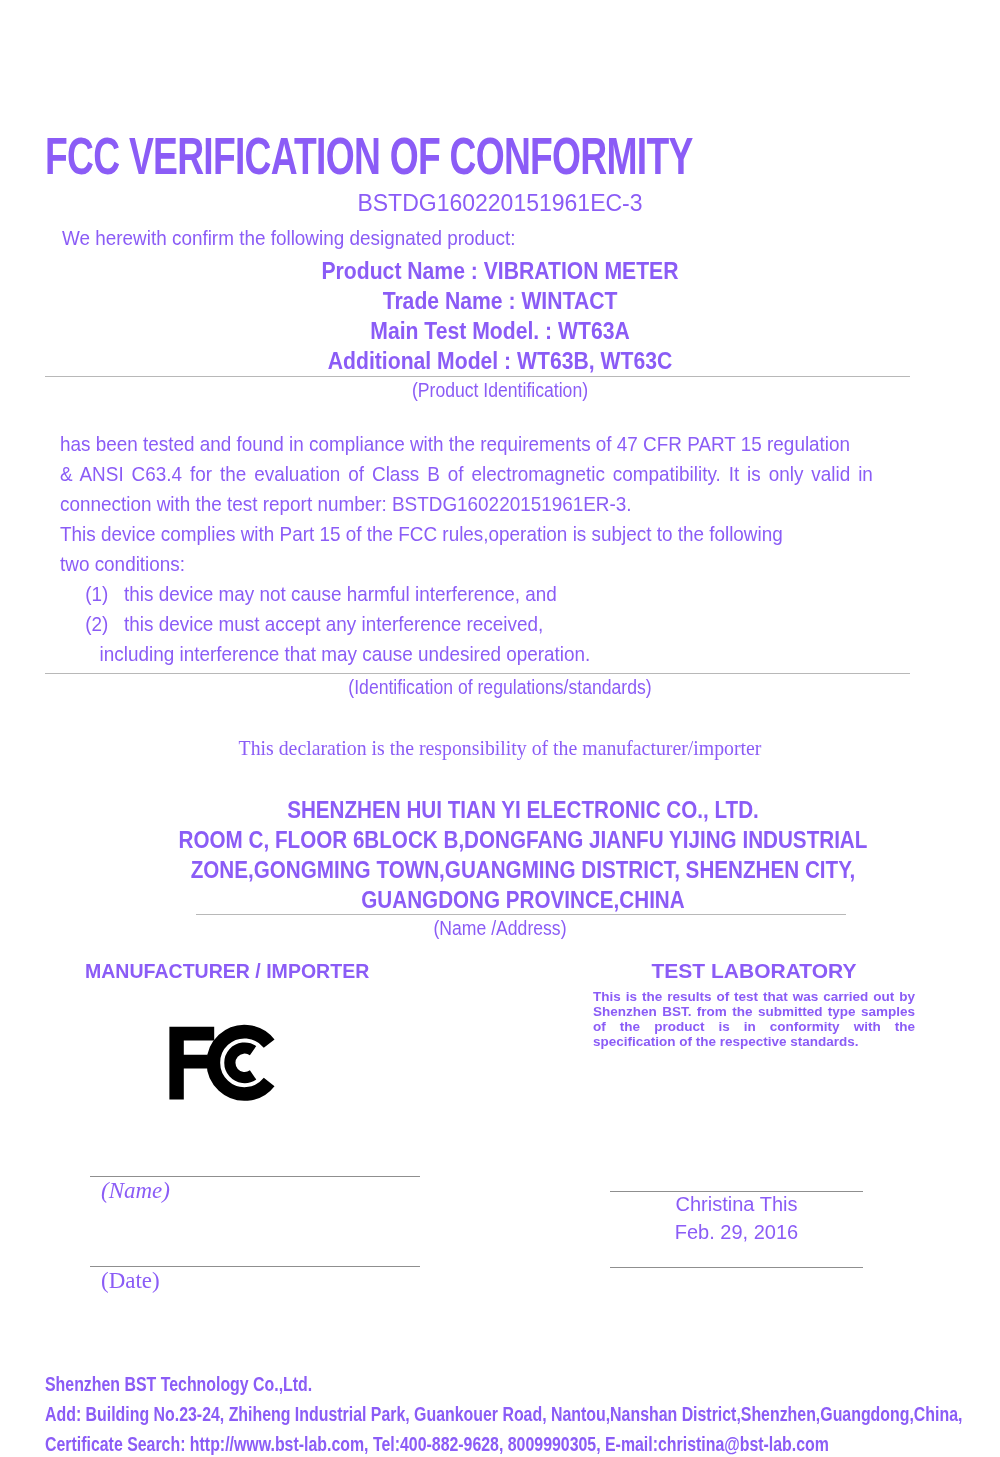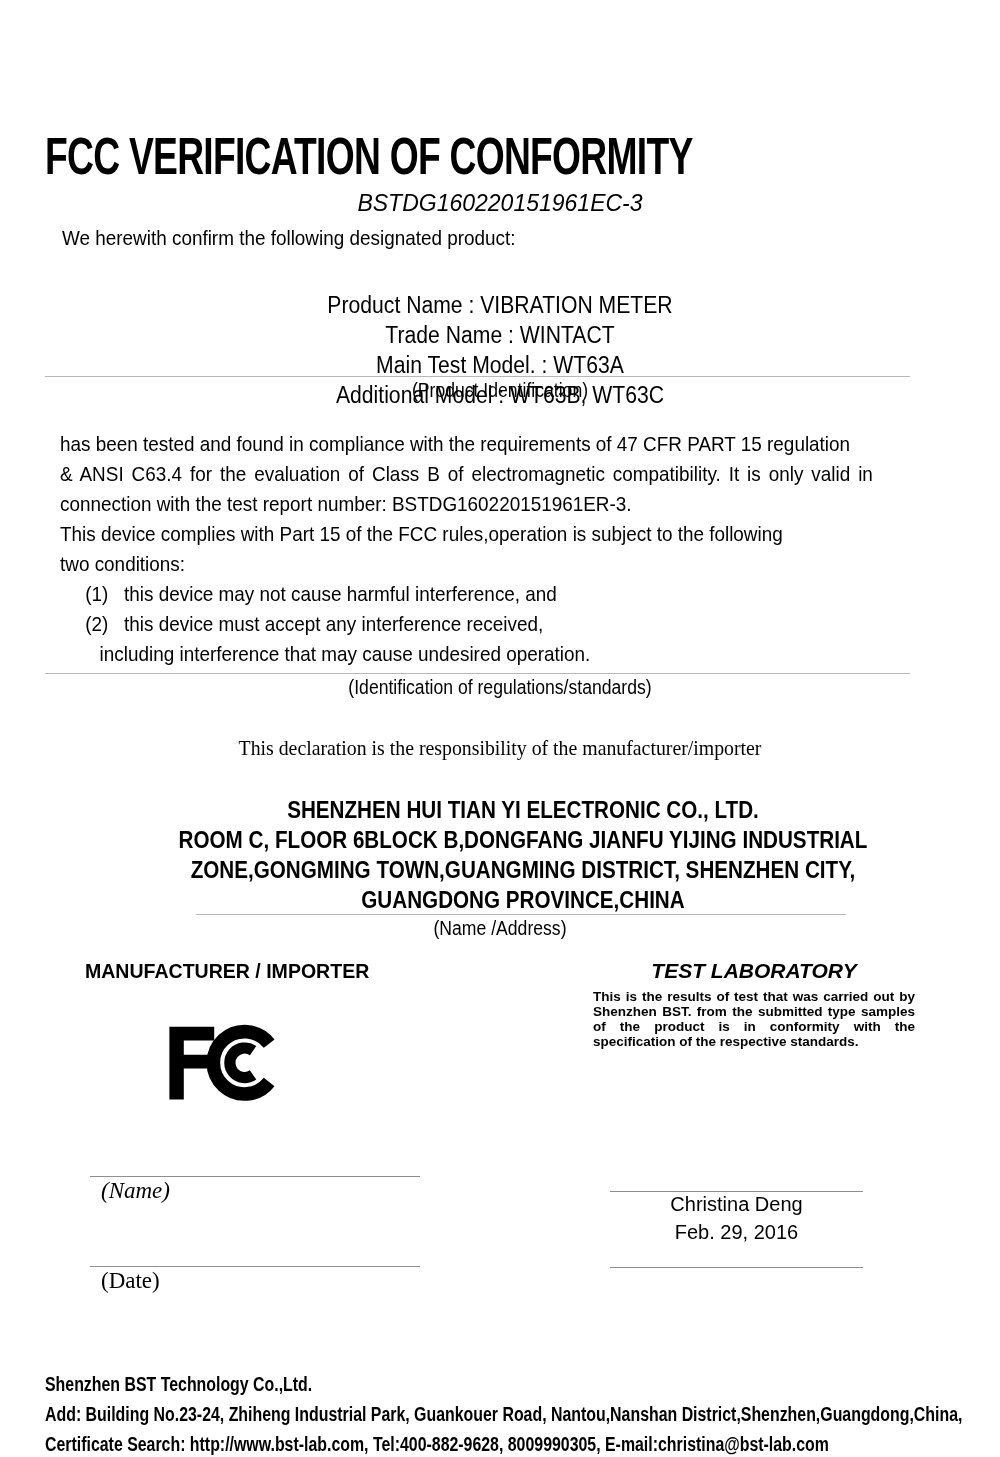--- a/index.html
+++ b/index.html
@@ -1,35 +1,35 @@
 <!DOCTYPE html>
 <html><head>
 <meta charset="utf-8">
 <style>
   html,body { margin:0; padding:0; background:#ffffff; }
   .page {
     position:relative; width:1000px; height:1457px; background:#ffffff;
-    font-family:"Liberation Sans", sans-serif; color:#000000; overflow:hidden;
+    font-family:"Liberation Sans", sans-serif; color:#8b5cf6; overflow:hidden;
   }
   .title {
     position:absolute; left:45px; top:133px; margin:0;
     font-size:51px; font-weight:bold; line-height:48px; letter-spacing:-1px;
     white-space:nowrap; transform:scaleX(0.73); transform-origin:left top;
   }
   .cert-no {
     position:absolute; left:0; right:0; top:190px; text-align:center;
-    font-size:23px; white-space:nowrap;font-style:italic;
+    font-size:23px; white-space:nowrap;
   }
   .intro {
     position:absolute; left:62px; top:226px; font-size:21px; white-space:nowrap;
     transform:scaleX(0.9); transform-origin:left top;
   }
   .product-block {
     position:absolute; left:0; right:0; top:256px; text-align:center;
-    font-weight:normal; font-size:23px; line-height:30px;margin-top:34px;
+    font-weight:bold; font-size:23px; line-height:30px;
   }
   .product-block > div { transform:scaleX(0.92); transform-origin:center top; white-space:nowrap; }
   .rule { position:absolute; height:1px; background:#b8b8b8; }
   .rule-1 { left:45px; width:865px; top:376px; }
   .rule-2 { left:45px; width:865px; top:673px; }
   .rule-3 { left:196px; width:650px; top:914px; }
   .caption {
     position:absolute; left:0; right:0; text-align:center; font-size:20px;
     transform:scaleX(0.88); white-space:nowrap;
   }
@@ -53,21 +53,21 @@
     position:absolute; left:0; right:0; top:795px; text-align:center;
     font-weight:bold; font-size:24px; line-height:30px;margin-left:46px;
   }
   .company > div { transform:scaleX(0.86); transform-origin:center top; white-space:nowrap; }
   .hdr-left {
     position:absolute; left:85px; top:959px; font-weight:bold; font-size:21px;
     transform:scaleX(0.93); transform-origin:left top; white-space:nowrap;
   }
   .hdr-right {
     position:absolute; left:593px; width:322px; top:959px; text-align:center;
-    font-weight:bold; font-size:21px; white-space:nowrap;font-style:italic;
+    font-weight:bold; font-size:21px; white-space:nowrap;
   }
   .lab-text {
     position:absolute; left:593px; width:322px; top:989px;
     font-size:13.5px; line-height:15px; text-align:justify;
   }
   .lab-text p { margin:0;font-weight:bold; }
   .fcc-logo { position:absolute; left:163px; top:1022px; }
   .sig-line { position:absolute; height:1px; background:#8f8f8f; }
   .name-line  { left:90px;  width:330px; top:1176px; }
   .date-line  { left:90px;  width:330px; top:1266px; }
@@ -150,21 +150,21 @@
   </svg>
 
   <div class="sig-line name-line"></div>
   <div class="sig-label name-label">(Name)</div>
 
   <div class="sig-line date-line"></div>
   <div class="sig-label date-label">(Date)</div>
 
   <div class="sig-line rsig-top"></div>
   <div class="right-sig">
-    <div>Christina Deng</div>
+    <div>Christina This</div>
     <div>Feb. 29, 2016</div>
   </div>
   <div class="sig-line rsig-bottom"></div>
 
   <div class="footer">
     <div>Shenzhen BST Technology Co.,Ltd.</div>
     <div>Add: Building No.23-24, Zhiheng Industrial Park, Guankouer Road, Nantou,Nanshan District,Shenzhen,Guangdong,China,</div>
     <div>Certificate Search: http://www.bst-lab.com, Tel:400-882-9628, 8009990305, E-mail:christina@bst-lab.com</div>
   </div>
 

